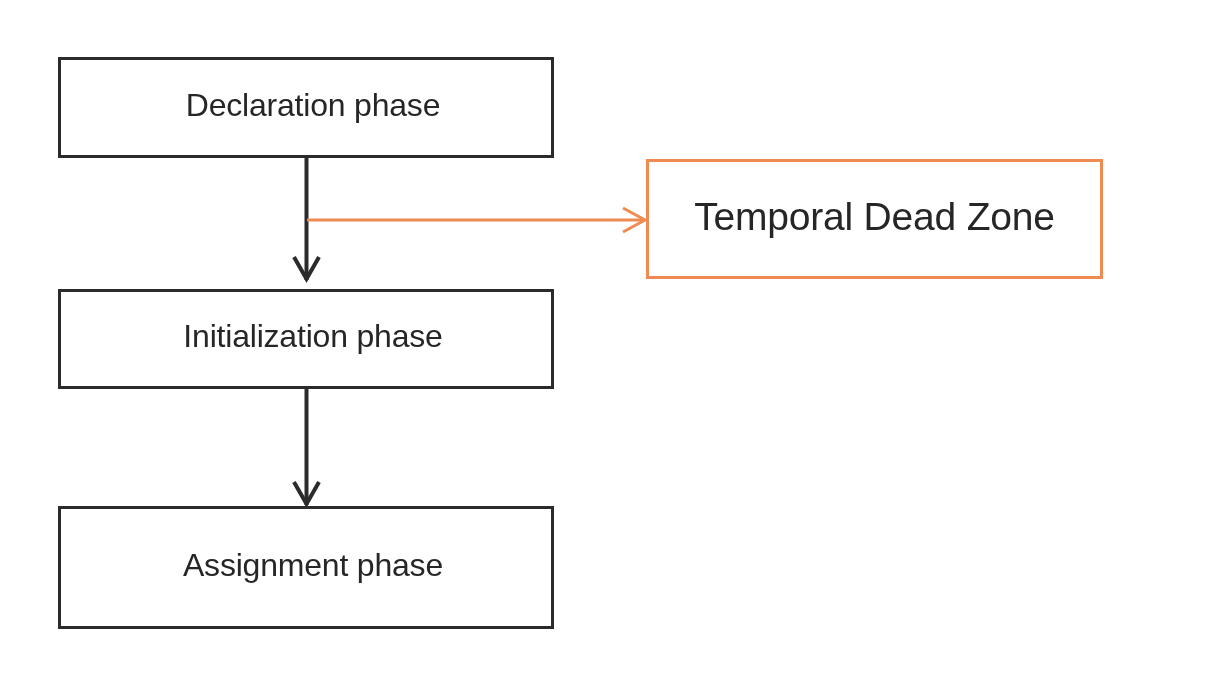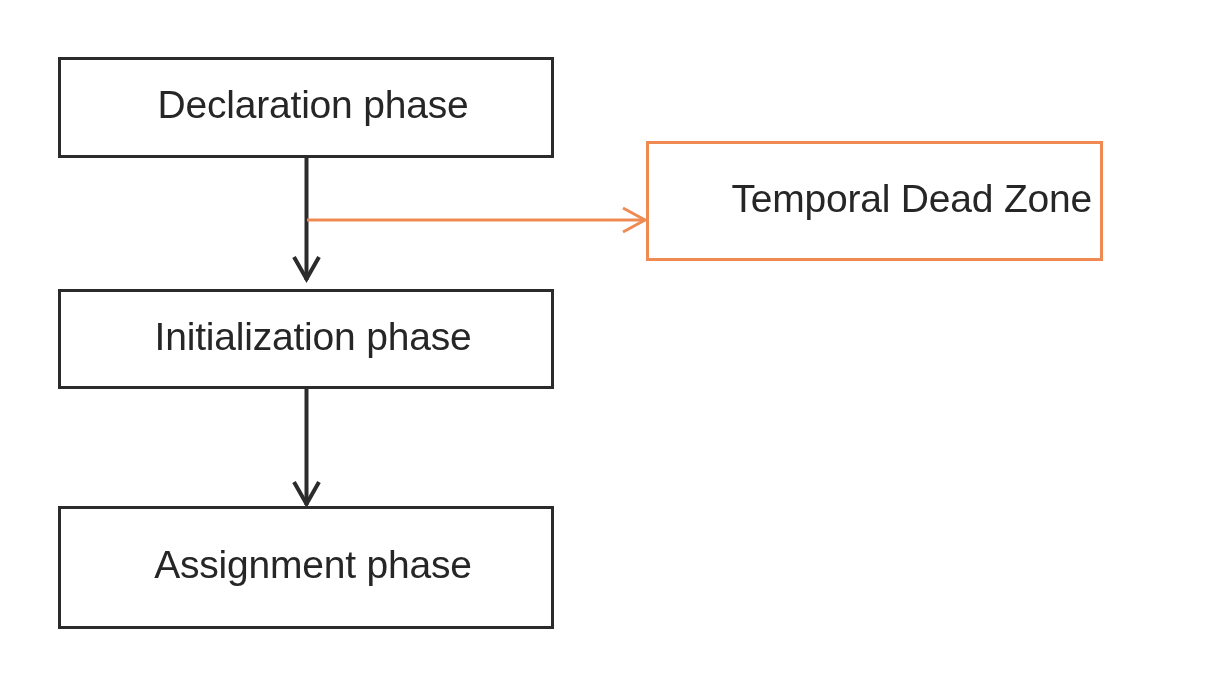--- a/index.html
+++ b/index.html
@@ -24,21 +24,21 @@
     box-sizing: border-box;
     display: flex;
     align-items: center;
     justify-content: center;
     text-align: center;
     background: #ffffff;
   }
   .phase-box {
     border: 3px solid #2b2b2b;
     color: #262626;
-    font-size: 39px;
+    font-size: 32px;
     font-weight: 400;
     line-height: 1.05;
     letter-spacing: -0.2px;
     padding-left: 14px;
   }
   .tdz-box {
     border: 3px solid #ef8b52;
     color: #262626;
     font-size: 39px;
     font-weight: 400;
@@ -89,19 +89,19 @@
   </div>
 
   <div class="node phase-box" style="left:58px; top:281px; width:496px; height:100px;margin-top:8px;">
     <span class="node-label">Initialization phase</span>
   </div>
 
   <div class="node phase-box" style="left:58px; top:506px; width:496px; height:123px;">
     <span class="node-label">Assignment phase</span>
   </div>
 
-  <div class="node tdz-box" style="left:646px; top:141px; width:457px; height:120px;justify-content:flex-end;">
+  <div class="node tdz-box" style="left:646px; top:159px; width:457px; height:120px;">
     <span class="node-label">
       <span>Temporal Dead Zone</span><br>
     </span>
   </div>
 
 </div>
 
 </body></html>

